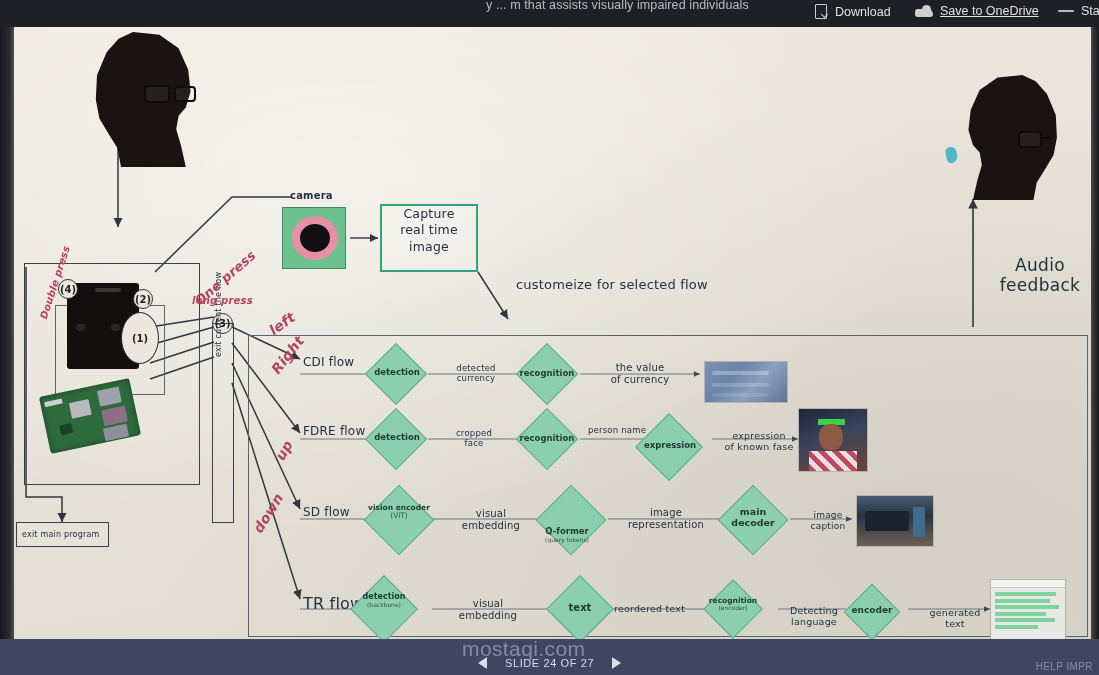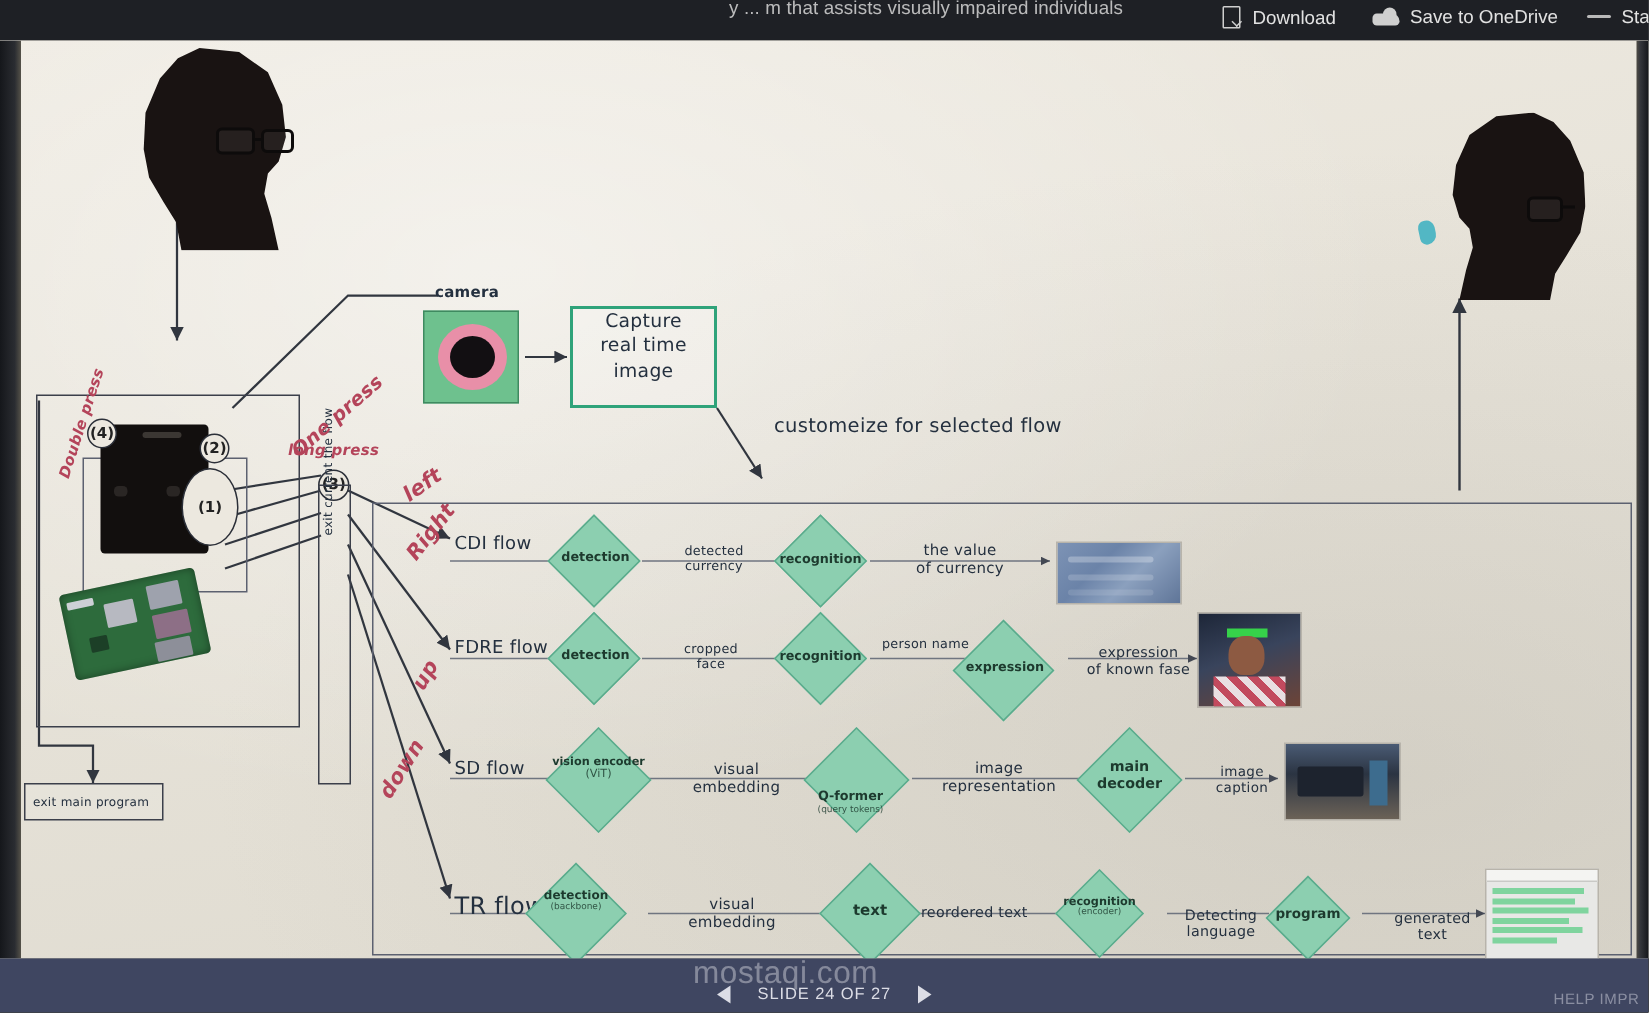--- a/index.html
+++ b/index.html
@@ -21,21 +21,21 @@
   .topbar-title {
     position: absolute; left: 486px; top: -2px;
     font-size: 12.5px; color: #c9c9c9; white-space: nowrap;
     opacity: .92; letter-spacing: .1px;
   }
   .tb-item {
     position: absolute; top: 4px; display: flex; align-items: center; gap: 7px;
     font-size: 12.5px; color: #e2e2e2; white-space: nowrap; text-align: right;
   }
   .tb-dl { left: 815px; }
-  .tb-od { left: 915px; }
+  .tb-od { left: 915px; text-decoration: underline; }
   .tb-start { left: 1058px; }
   .ic-download { width: 13px; height: 15px; position: relative; display:inline-block; }
   .ic-download::before{
     content:""; position:absolute; left:0; top:0; width:10px; height:13px;
     border:1.4px solid #cfcfcf; border-radius:1px;
   }
   .ic-download::after{
     content:""; position:absolute; left:7px; top:8px; width:4px; height:4px;
     border-left:1.4px solid #cfcfcf; border-bottom:1.4px solid #cfcfcf;
     transform: rotate(-45deg);
@@ -338,20 +338,22 @@
 
     <div class="head" style="left:955px; top:48px; width:112px; height:125px; background:transparent; transform:scaleX(-1);">
       <div class="head-shape"></div>
     </div>
     <div class="glasses" style="left:1018px; top:104px; width:50px; height:20px;">
       <div class="lens" style="left:0; top:0; width:24px; height:17px;"></div>
       <div class="temple" style="left:23px; top:6px; width:9px;"></div>
     </div>
     <div class="earbud" style="left:946px; top:120px;"></div>
 
+    <div class="hw center" style="left:985px; top:228px; width:110px; font-size:17px; letter-spacing:.3px;">Audio
+feedback</div>
 
     <div class="obox" style="left:24px; top:236px; width:176px; height:222px;"></div>
     <div class="thinbox" style="left:55px; top:278px; width:110px; height:90px;"></div>
 
     <div class="device-body" style="left:67px; top:256px; width:72px; height:86px;">
       <div class="device-slot" style="left:28px; top:5px; width:26px; height:4px;"></div>
       <div class="device-slot" style="left:9px; top:41px; width:9px; height:7px; background:#2a2624;"></div>
       <div class="device-slot" style="left:44px; top:41px; width:9px; height:7px; background:#2a2624;"></div>
     </div>
 
@@ -488,21 +490,21 @@
     <div class="dia" style="left:712px; top:561px; width:42px; height:42px;"></div>
     <div class="dia-label" style="left:702px; top:570px; width:62px; font-size:7.5px;">
       <span>recognition</span>
       <span class="dia-sub" style="font-size:6px;">(encoder)</span>
     </div>
 
     <div class="hw center" style="left:778px; top:578px; width:72px; font-size:9.5px;">Detecting
 language</div>
 
     <div class="dia" style="left:852px; top:565px; width:40px; height:40px;"></div>
-    <div class="dia-label" style="left:844px; top:578px; width:56px; font-size:9px;">program</div>
+    <div class="dia-label" style="left:844px; top:578px; width:56px; font-size:9px;">encoder</div>
 
     <div class="hw center" style="left:922px; top:580px; width:66px; font-size:9.5px;">generated
 text</div>
 
     <div class="photo ph-doc" style="left:990px; top:552px; width:76px; height:62px;">
       <div class="doc-bar"></div>
       <div class="doc-line" style="top:20%; width:82%;"></div>
       <div class="doc-line" style="top:31%; width:74%;"></div>
       <div class="doc-line" style="top:42%; width:86%;"></div>
       <div class="doc-line" style="top:53%; width:68%;"></div>

